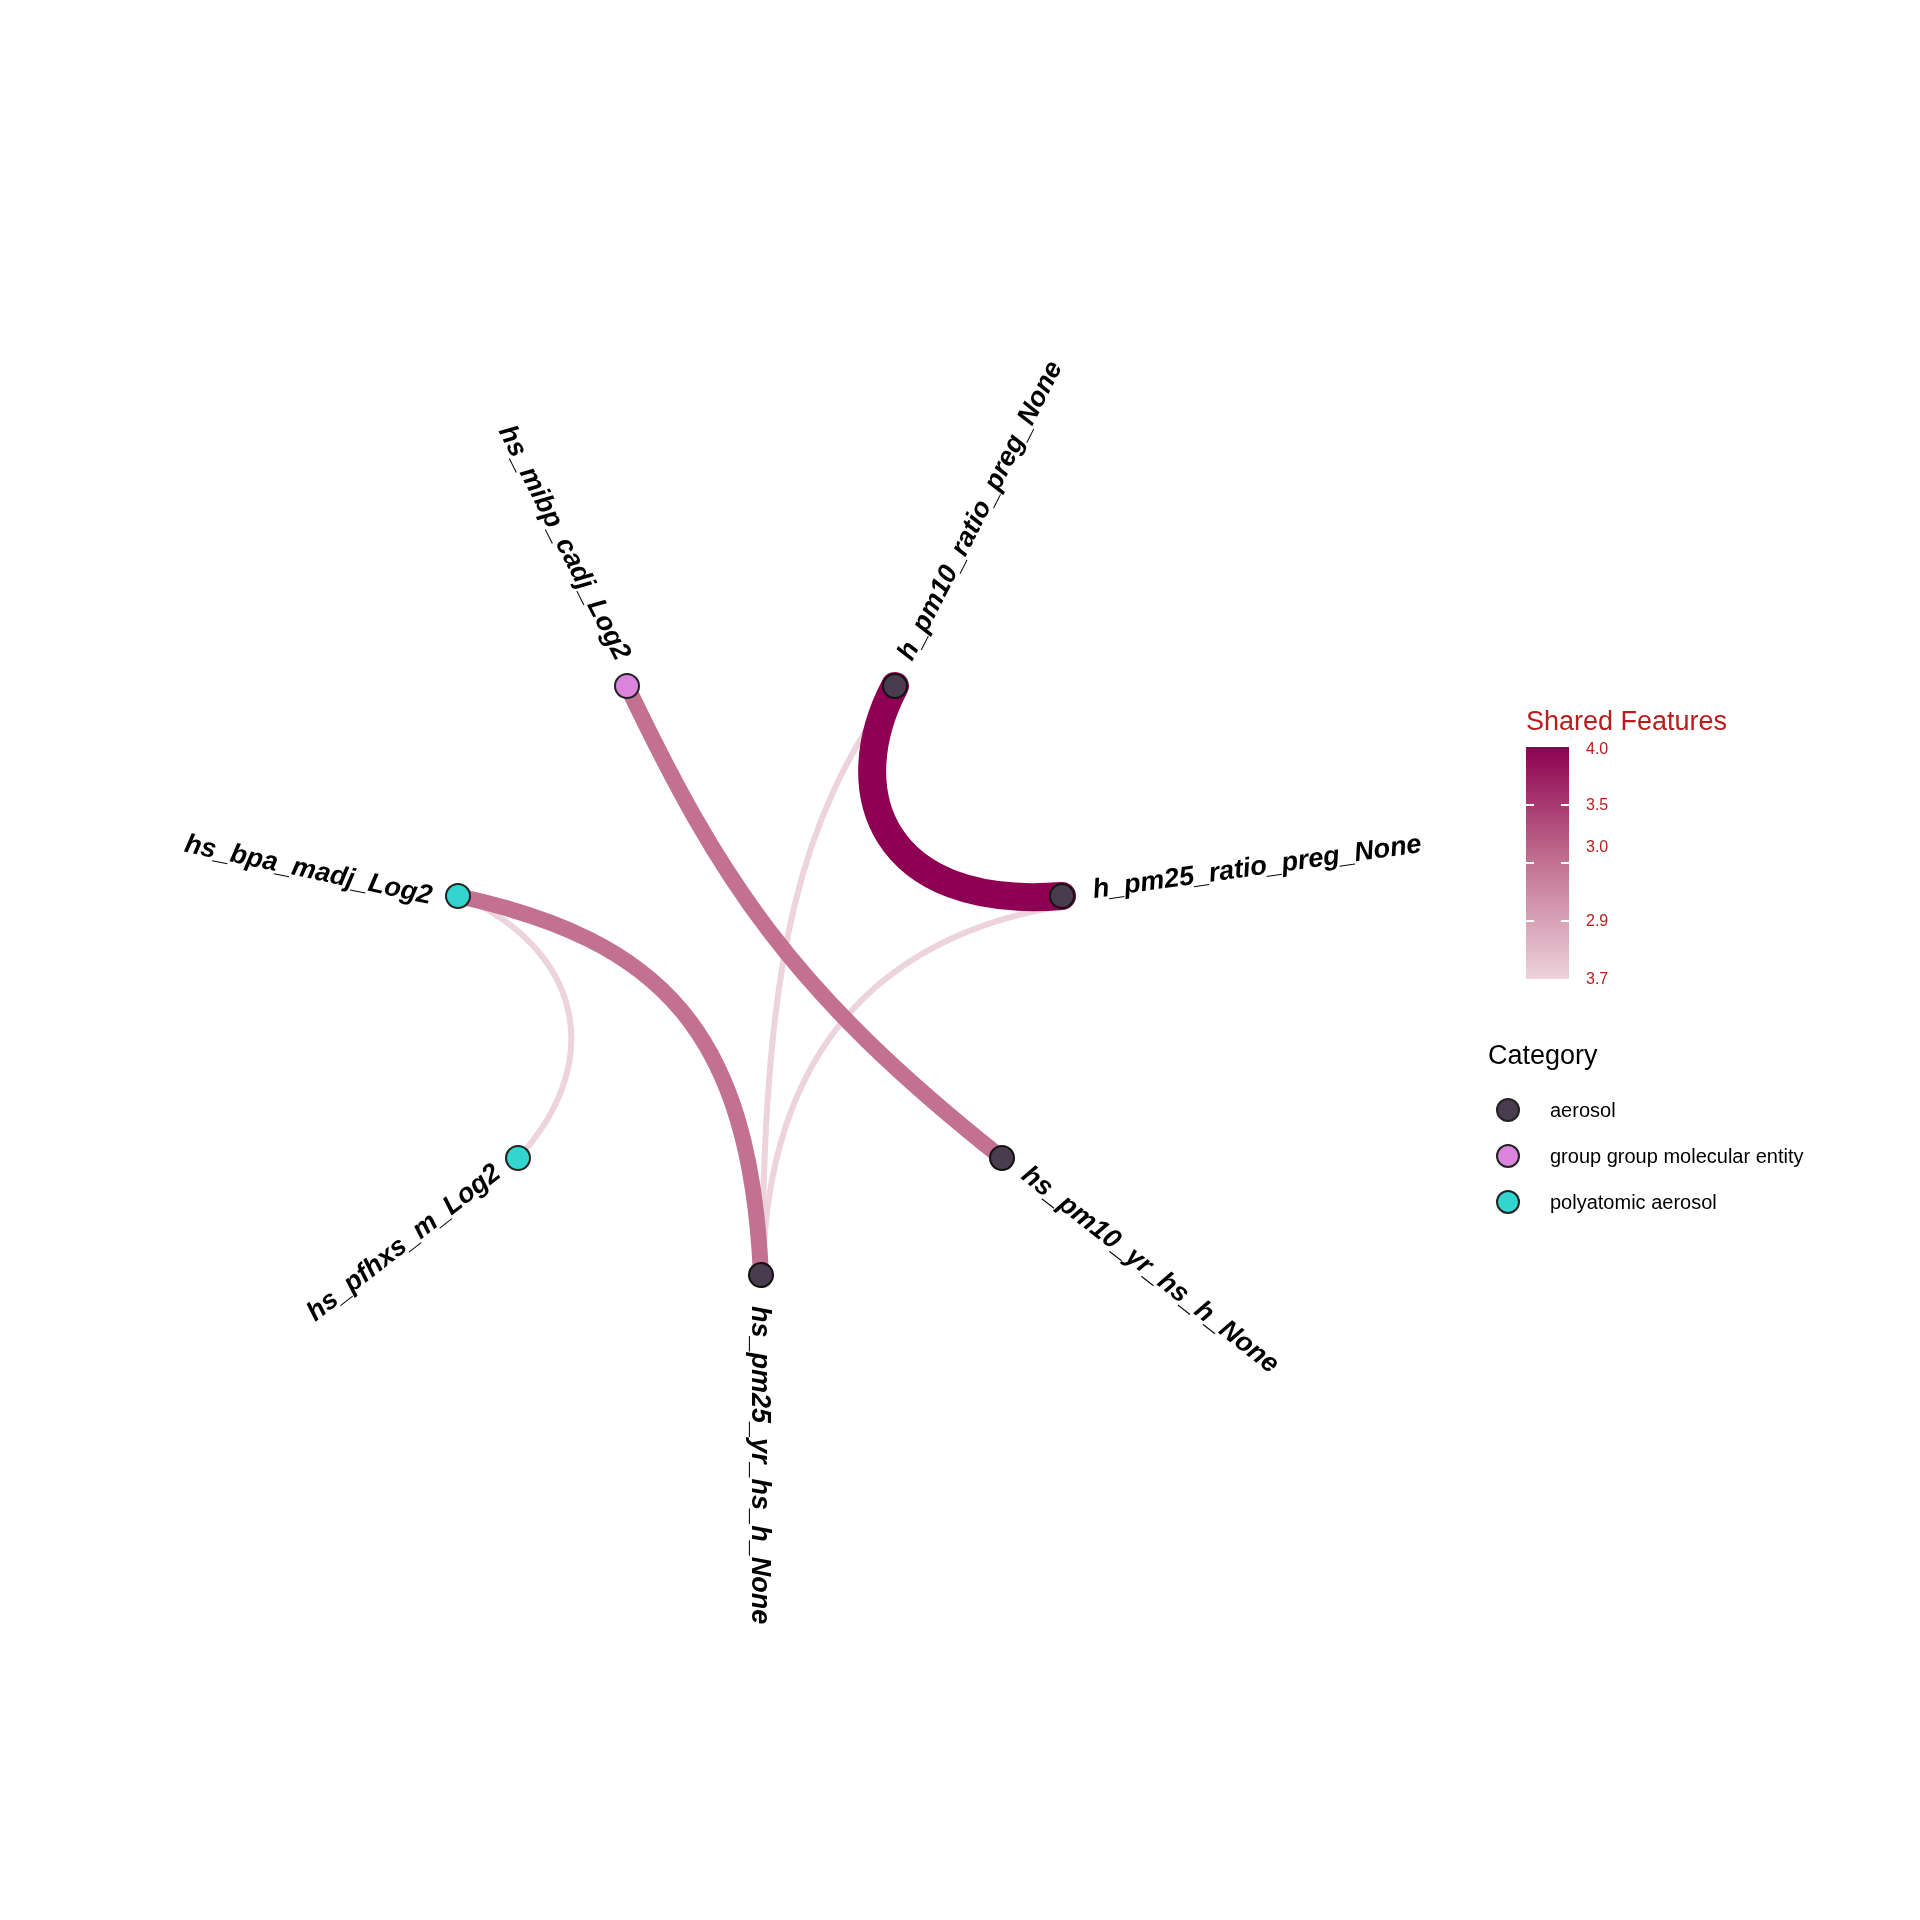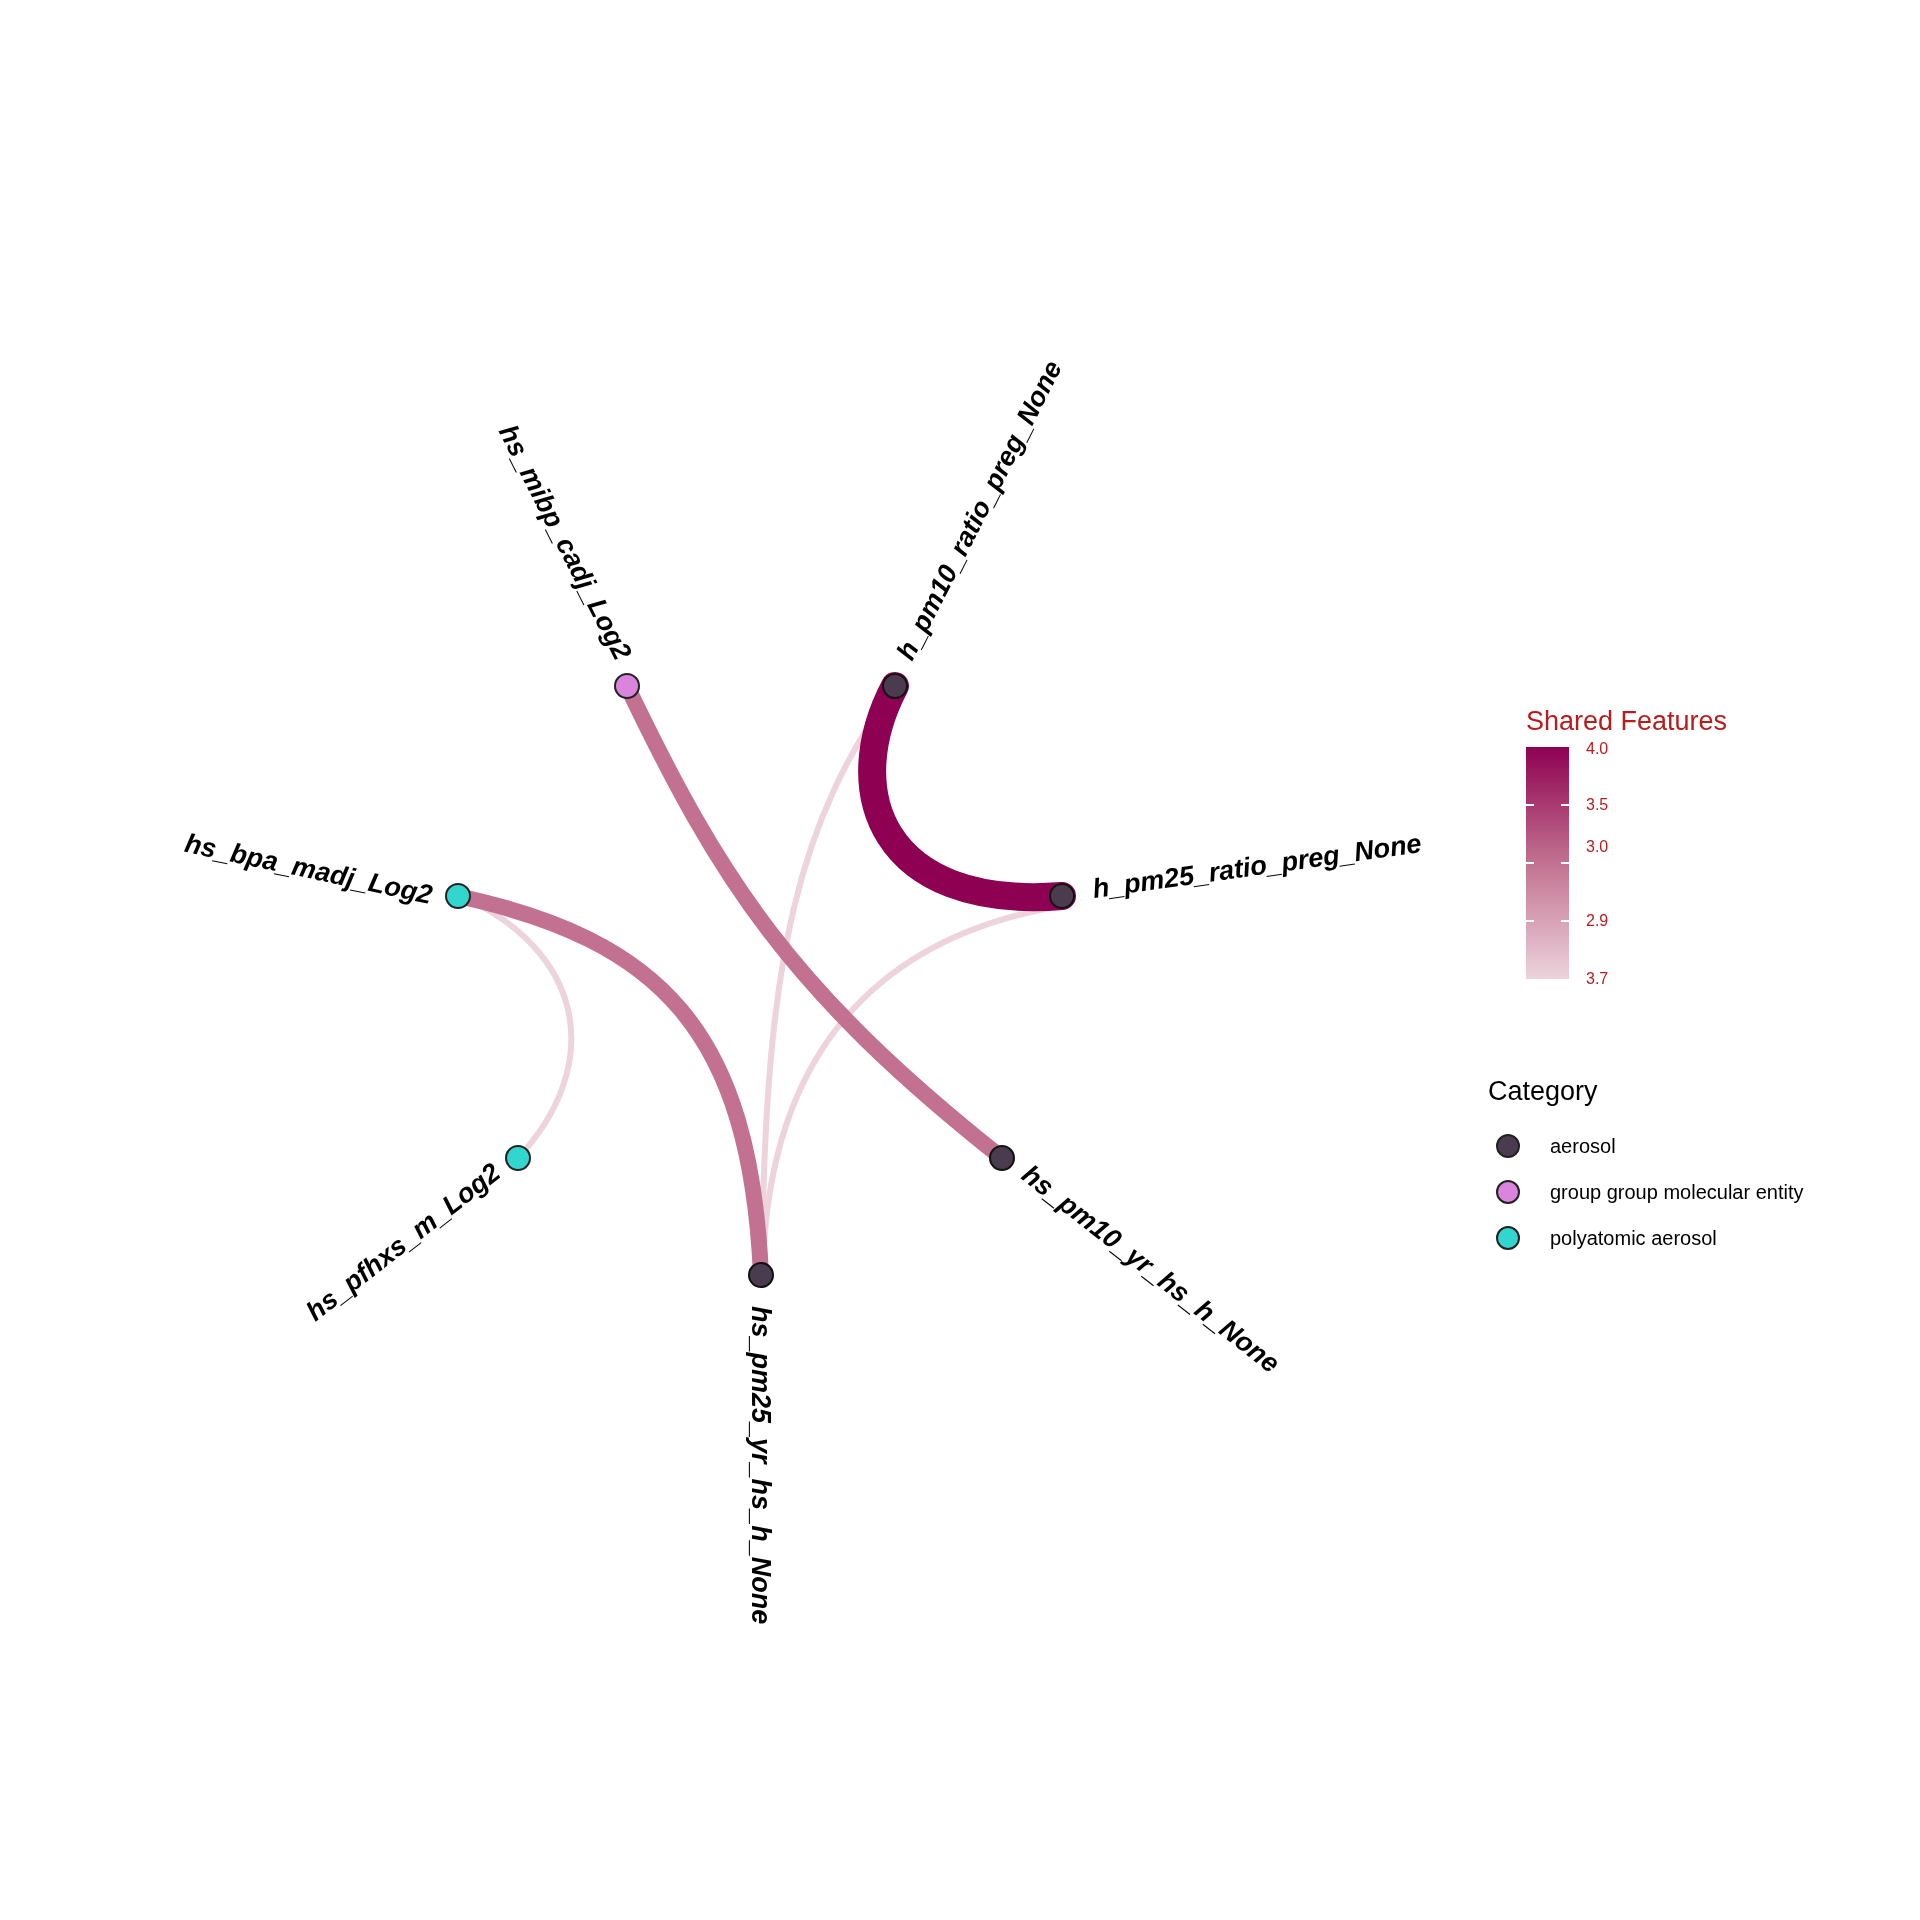--- a/index.html
+++ b/index.html
@@ -8,21 +8,21 @@
   #chart { position: absolute; left: 0; top: 0; width: 1920px; height: 1920px; }
   .node-label { font-family: "Liberation Sans", sans-serif; font-weight: bold; font-style: italic; font-size: 27px; fill: #000; }
   .legend { position: absolute; left: 1488px; top: 706px; color: #b91c1c; margin-left: 38px; }
   .legend-title { font-size: 27px; margin-bottom: 6px; }
   .colorbar-wrap { position: relative; height: 240px; }
   .colorbar { position: absolute; left: 0; top: 44px; width: 43px; height: 232px; }
   .tick { position: absolute; width: 43px; height: 0; left: 0; }
   .tick::before, .tick::after { content: ""; position: absolute; top: -1px; width: 8px; height: 2px; background: #fff; }
   .tick::before { left: 0; } .tick::after { right: 0; }
   .tick-label { position: absolute; left: 60px; font-size: 16px; transform: translateY(-50%); }
-  .cat-block { position: absolute; left: 1488px; top: 1076px; }
+  .cat-block { position: absolute; left: 1488px; top: 1040px; }
   .cat-title { font-size: 27px; margin-bottom: 16px; }
   .cat-item { display: flex; align-items: center; height: 46px; }
   .cat-dot { width: 24px; height: 24px; border-radius: 50%; border: 2px solid #222; box-sizing: border-box; margin-left: 8px; margin-right: 30px; }
   .cat-label { font-size: 20px; text-align: right; }
 </style>
 </head>
 <body>
 
 <svg id="chart" width="1920" height="1920" viewBox="0 0 1920 1920" xmlns="http://www.w3.org/2000/svg">
   <g id="edges">

